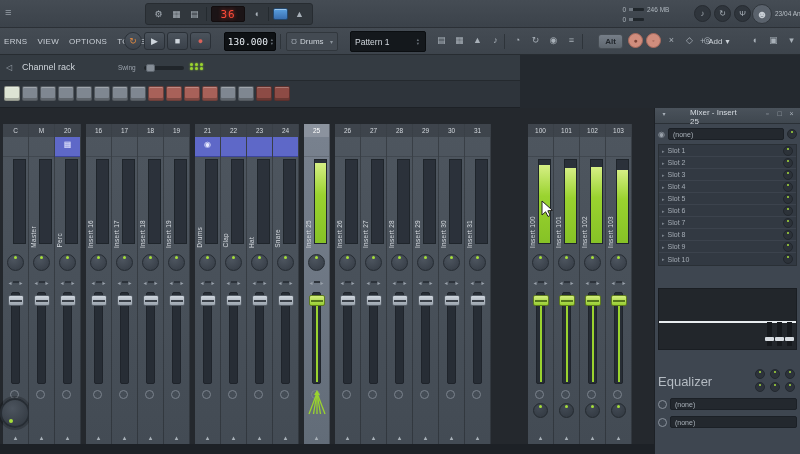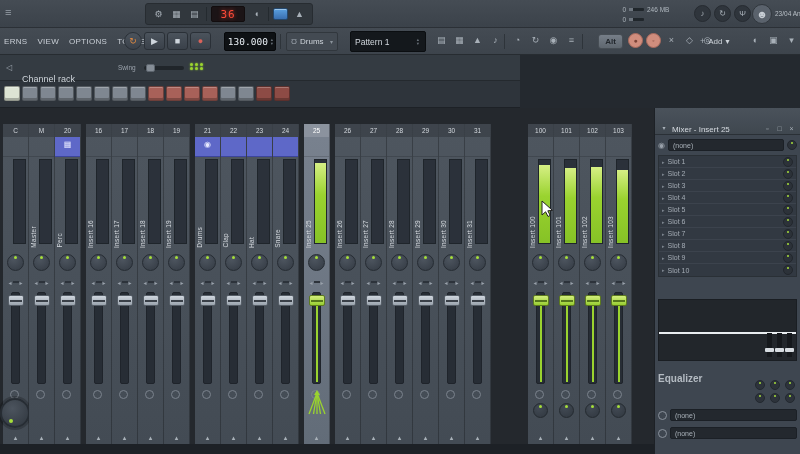--- a/index.html
+++ b/index.html
@@ -64,21 +64,21 @@
             background:#d08d7d !important; border:1px solid #a96a5d !important; color:#7c4337 !important; font-size:7px !important; }
   .add-cluster { position:absolute; left:700px; top:5px; height:16px; display:flex; align-items:center; gap:3px; }
   .add-cluster span { font-size:8px; color:#ccd2d8; }
   .add-cluster .pl { font-size:9px; color:#a8b0b8; }
 
   
   .rackband { position:absolute; left:0; top:55px; width:800px; height:53px; background:#24292f; }
   .rack-panel { position:absolute; left:0; top:0; width:520px; height:53px; background:#2e343b; border-bottom:1px solid #1d2126; }
   .rack-header { position:relative; height:26px; background:#343b42; border-bottom:1px solid #24292e; }
   .rico { position:absolute; left:6px; top:8px; font-size:8px; color:#9aa2ab; }
-  .rtitle { position:absolute; left:22px; top:7px; font-size:9px; color:#ced4da;margin-top:12px; }
+  .rtitle { position:absolute; left:22px; top:7px; font-size:9px; color:#ced4da; }
   .swlabel { position:absolute; left:118px; top:9px; font-size:6.5px; color:#9aa2ab; }
   .swslider { position:absolute; left:144px; top:11px; width:40px; height:4px; background:#20252a; border-radius:2px; }
   .swhandle { position:absolute; left:2px; top:-2px; width:9px; height:8px; background:#858d96; border-radius:2px; border:1px solid #5c646d; }
   .ledgrid { position:absolute; left:190px; top:8px; display:grid; grid-template-columns:repeat(3,4px); gap:1px; }
   .ledgrid i { width:3px; height:3px; border-radius:50%; background:#9ad32f; box-shadow:0 0 2px #9ad32f; }
   .rack-buttons { position:absolute; left:4px; top:31px; display:flex; gap:2px; }
   .ch-btn { width:16px; height:15px; border-radius:2px; border:1px solid rgba(0,0,0,.35);
             box-shadow:inset 0 1px rgba(255,255,255,.25), inset 0 -2px rgba(0,0,0,.25); }
 
   
@@ -125,22 +125,22 @@
            background:radial-gradient(circle at 38% 30%,#424a54,#30373f); border:1px solid #242a30; }
   .fknob::after { content:''; position:absolute; left:calc(50% - 1.5px); top:1px; width:3px; height:3px; border-radius:50%; background:#a6df3a; }
   .bigknob { position:absolute; left:calc(50% - 16px); top:12px; width:30px; height:30px; border-radius:50%;
              background:radial-gradient(circle at 40% 33%,#4c545e,#2f363e); border:2px solid #272d34;
              box-shadow:0 0 0 2px rgba(0,0,0,.2); }
   .bigknob::after { content:''; position:absolute; left:7px; bottom:3px; width:4px; height:4px; border-radius:50%; background:#a6df3a; }
   .fan { position:absolute; left:calc(50% - 11px); top:4px; }
 
   
   .panel { position:absolute; right:0; top:0; width:146px; height:346px; background:#3e4650; border-left:1px solid #1d2126; }
-  .ptitle { height:27px; background:linear-gradient(#4a525b,#3f474f); border-bottom:1px solid #2a3036;
-            display:flex; align-items:flex-end; padding:0 4px; gap:3px; }
+  .ptitle { height:16px; background:linear-gradient(#4a525b,#3f474f); border-bottom:1px solid #2a3036;
+            display:flex; align-items:flex-start; padding:0 4px; gap:21px; }
   .ptitle .tbico { width:10px; height:12px; line-height:12px; font-size:6px; }
   .ptext { flex:1; font-size:8px; color:#d6dbe1; }
   .winicons { display:flex; gap:3px; }
   .winicons .tbico { width:9px; height:11px; line-height:11px; font-size:7px; }
   .prouting { margin:4px 3px 0; display:flex; align-items:center; gap:3px; }
   .spk { font-size:8px; color:#98a0a9; }
   .pbox { flex:1; height:12px; background:#23282e; border:1px solid #1b2026; border-radius:2px;
           font-size:7px; color:#a8b0b8; line-height:11px; padding-left:4px; }
   .pknob, .slot-knob { width:10px; height:10px; border-radius:50%; background:#2c3239; border:1px solid #22272d; position:relative; }
   .pknob::after, .slot-knob::after, .eqk::after { content:''; position:absolute; left:calc(50% - 1px); top:1px;
@@ -149,21 +149,21 @@
   .slot-row { height:12px; display:flex; align-items:center; padding:0 3px; gap:3px; background:#323942; border-bottom:1px solid #3c434d; }
   .slot-row:last-child { border-bottom:none; }
   .slot-arrow { font-size:5px; color:#7c848e; }
   .slot-label { flex:1; font-size:7px; color:#a4acb5; }
   .graph { margin:22px 3px 0; height:62px; position:relative; background:#22262b; border:1px solid #1a1e23; }
   .gline { position:absolute; left:0; right:0; top:32px; height:2px; background:#e9edf0; }
   .minis { position:absolute; right:4px; bottom:3px; display:flex; gap:5px; }
   .mini { width:5px; height:24px; background:#15181c; position:relative; }
   .mini::after { content:''; position:absolute; left:-2px; right:-2px; bottom:5px; height:4px; background:#d6dbe0; border-radius:1px; }
   .eqrow { margin:8px 3px 0; height:34px; display:flex; align-items:flex-end; justify-content:space-between; }
-  .eqlabel { font-size:10px; color:#b4bbc2; margin-bottom:19px;font-weight:bold; }
+  .eqlabel { font-size:13px; color:#b4bbc2; margin-bottom:3px; }
   .eqknobs { display:grid; grid-template-columns:repeat(3,12px); gap:3px; }
   .eqk { width:10px; height:10px; border-radius:50%; background:#2d333b; border:1px solid #232930; position:relative; }
   .sendrow { margin:6px 3px 0; display:flex; align-items:center; gap:3px; }
   .spk2 { width:9px; height:9px; border-radius:50%; border:1.5px solid #8a929c; }
 
   .cursor { position:absolute; left:541px; top:200px; z-index:50; }
 </style>
 </head>
 <body>
 

